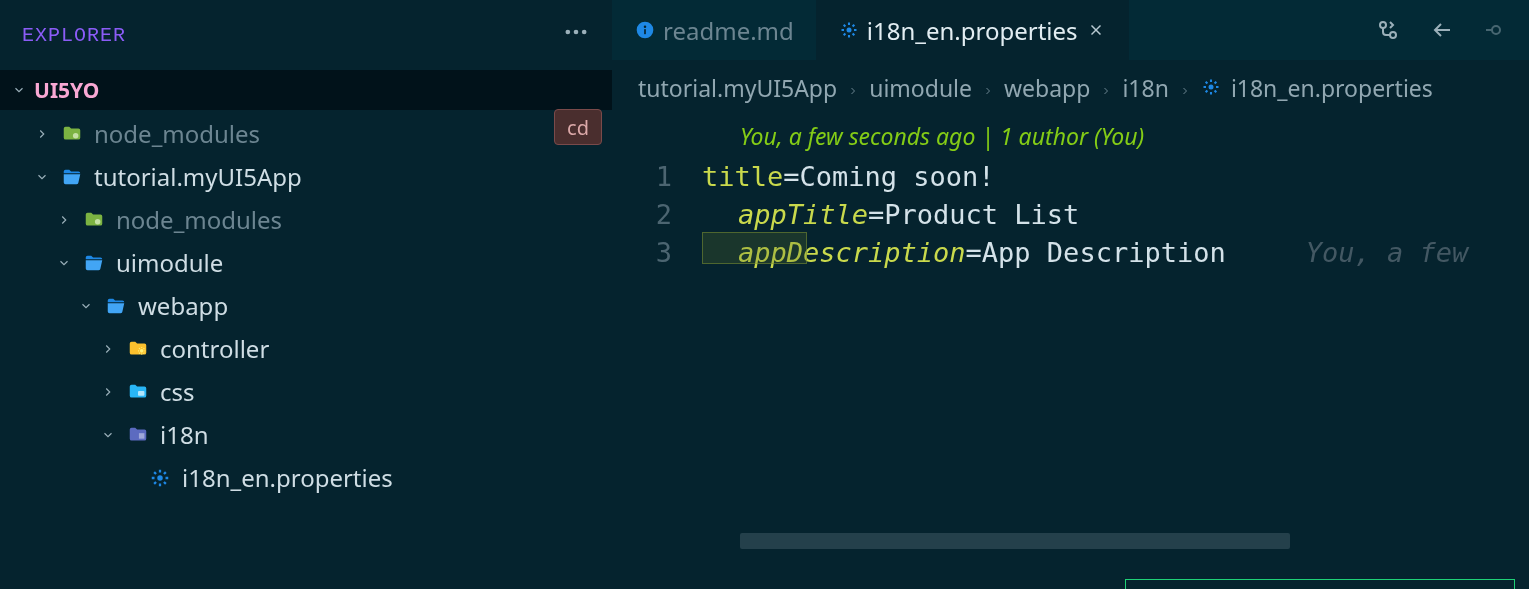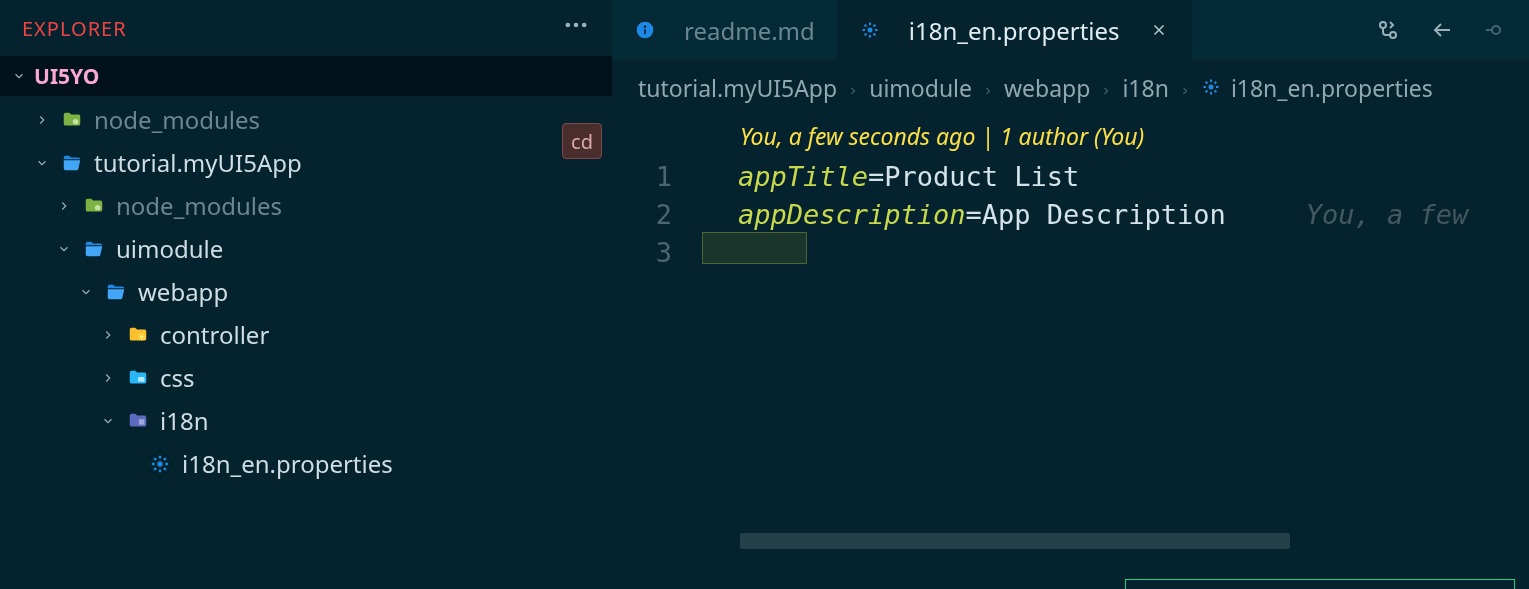--- a/index.html
+++ b/index.html
@@ -15,28 +15,29 @@
 
   
   .sidebar {
     width: 612px;
     background: #05232e;
     display: flex;
     flex-direction: column;
     position: relative;
   }
   .sidebar-header {
-    height: 56px;
+    height: 70px;
     display: flex;
     align-items: center;
     justify-content: space-between;
     padding: 0 22px;
     font-size: 20px;
     letter-spacing: 1px;
-    color: #ef4444;
+    color: #8b5cf6;
+    font-family: Liberation Mono, monospace;
   }
   .dots-icon svg { width: 28px; height: 28px; fill: #9bb0ba; cursor: pointer; }
 
   .project-root {
     display: flex;
     align-items: center;
     padding: 6px 10px;
     background: #01121a;
     font-size: 21px;
     font-weight: 700;
@@ -65,23 +66,23 @@
   .tree-row .icon svg { width: 22px; height: 22px; }
 
   .ind-0 { padding-left: 34px; }
   .ind-1 { padding-left: 56px; }
   .ind-2 { padding-left: 78px; }
   .ind-3 { padding-left: 100px; }
   .ind-4 { padding-left: 122px; }
 
   .cd-badge {
     position: absolute;
-    top: 123px;
+    top: 109px;
     right: 10px;
-    width: 40px;
+    width: 48px;
     height: 36px;
     background: #4a2e2e;
     border: 1px solid #7a4a4a;
     border-radius: 4px;
     color: #dca9a9;
     font-size: 20px;
     display: flex;
     align-items: center;
     justify-content: center;
   }
@@ -98,21 +99,21 @@
 
   .tabbar {
     height: 60px;
     background: #032a36;
     display: flex;
     align-items: stretch;
   }
   .tab {
     display: flex;
     align-items: center;
-    gap: 28px;
+    gap: 7px;
     padding: 0 22px;
     font-size: 24px;
     color: #6c8591;
     cursor: pointer;
     background: #032a36;
   }
   .tab.active {
     background: #05232e;
     color: #e2edf2;
   }
@@ -139,21 +140,21 @@
     font-size: 23px;
     color: #91a7b1;
     background: #05232e;
   }
   .breadcrumb .sep svg { width: 12px; height: 12px; stroke: #6c8591; stroke-width: 2; fill: none; }
   .breadcrumb .bc-icon svg { width: 20px; height: 20px; }
 
   .lens {
     padding: 4px 26px 4px 128px;
     font-size: 23px;
-    color: #fde047;
+    color: #84cc16;
     font-style: italic;
     background: #05232e;
   }
 
   .code {
     flex: 1;
     background: #05232e;
     display: flex;
     font-family: "Consolas","Menlo",monospace;
     font-size: 27px;
@@ -441,20 +442,21 @@
   </div>
 
   <div class="code">
     <div class="gutters" id="gutters">
         <div>1</div>
         <div>2</div>
         <div>3</div>
       </div>
     <div class="lines" id="lines">
       <div class="highlight-box"></div>
+    <div class="line"><span class="key">title</span><span class="eq">=</span><span class="val">Coming soon!</span></div>
         <div class="line"><span class="key-italic">appTitle</span><span class="eq">=</span><span class="val">Product List</span></div>
         <div class="line"><span class="key-italic">appDescription</span><span class="eq">=</span><span class="val">App Description</span><span class="inline-lens">You, a few</span></div>
       </div>
     <div class="hscroll">
       <div class="thumb"></div>
     </div>
   </div>
 
   <div class="minimap-outline"></div>
 </div>

